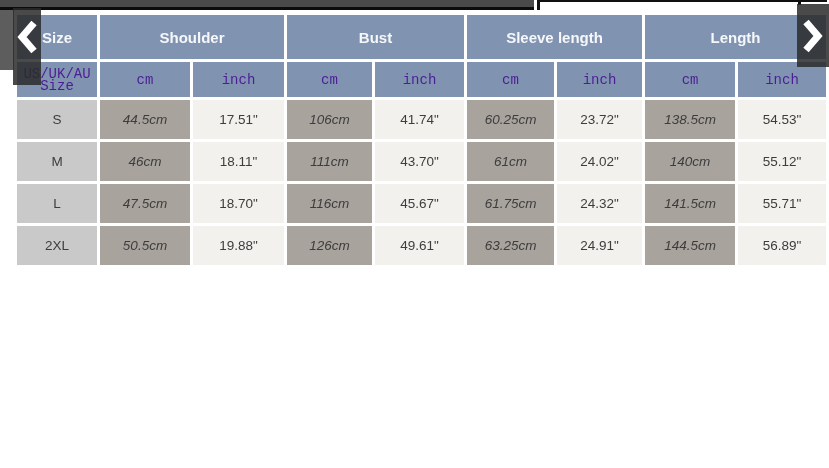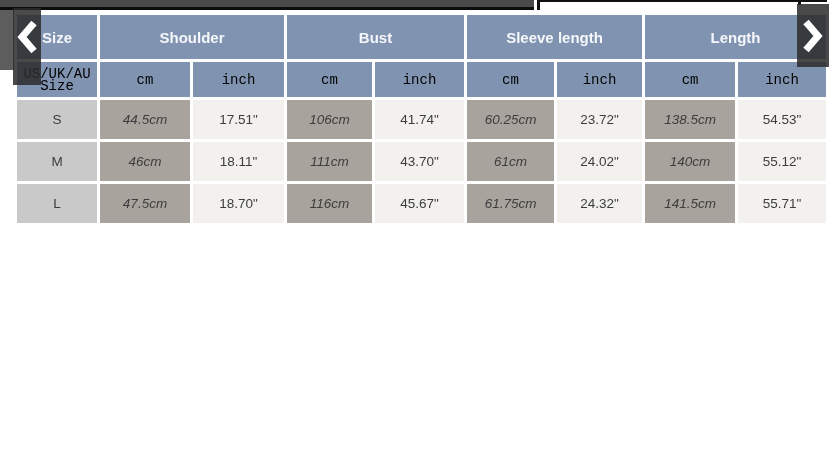--- a/index.html
+++ b/index.html
@@ -31,21 +31,21 @@
     table-layout:fixed;border-collapse:separate;border-spacing:3px;
   }
   .size-chart td,.size-chart th{
     padding:0;text-align:center;vertical-align:middle;overflow:hidden;white-space:nowrap;
   }
   .size-chart thead tr.group-row th{
     height:44px;background:#8094b1;color:#f5f7fa;
     font-family:"Liberation Sans", sans-serif;font-weight:bold;font-size:15px;
   }
   .size-chart thead tr.unit-row th{
-    height:35px;background:#8094b1;color:#000000;
+    height:35px;background:#8094b1;color:#4c1d95;
     font-family:"Liberation Mono", monospace;font-weight:normal;font-size:14px;
   }
   .size-chart thead th.corner{
     font-size:11px;line-height:12px;letter-spacing:0px;
   }
   .size-chart tbody td{
     height:39px;font-size:13.5px;color:#3d3d3d;
   }
   .size-chart tbody td.c-size{background:#c9c9c9;}
   .size-chart tbody td.c-cm{background:#a9a39e;font-style:italic;}
@@ -130,20 +130,31 @@
     <td class="c-size">L</td>
     <td class="c-cm">47.5cm</td>
     <td class="c-in">18.70"</td>
     <td class="c-cm">116cm</td>
     <td class="c-in">45.67"</td>
     <td class="c-cm">61.75cm</td>
     <td class="c-in">24.32"</td>
     <td class="c-cm">141.5cm</td>
     <td class="c-in">55.71"</td>
   </tr>
+      <tr>
+    <td class="c-size">2XL</td>
+    <td class="c-cm">50.5cm</td>
+    <td class="c-in">19.88"</td>
+    <td class="c-cm">126cm</td>
+    <td class="c-in">49.61"</td>
+    <td class="c-cm">63.25cm</td>
+    <td class="c-in">24.91"</td>
+    <td class="c-cm">144.5cm</td>
+    <td class="c-in">56.89"</td>
+  </tr>
     </tbody>
 </table>
 
 <button class="nav-btn nav-prev" aria-label="previous image">
   <span>
     <svg width="22" height="36" viewBox="0 0 22 36">
       <path d="M18 4 L6 18 L18 32" fill="none" stroke="#ffffff" stroke-width="7" stroke-linecap="butt" stroke-linejoin="miter"></path>
     </svg>
   </span>
 </button>

